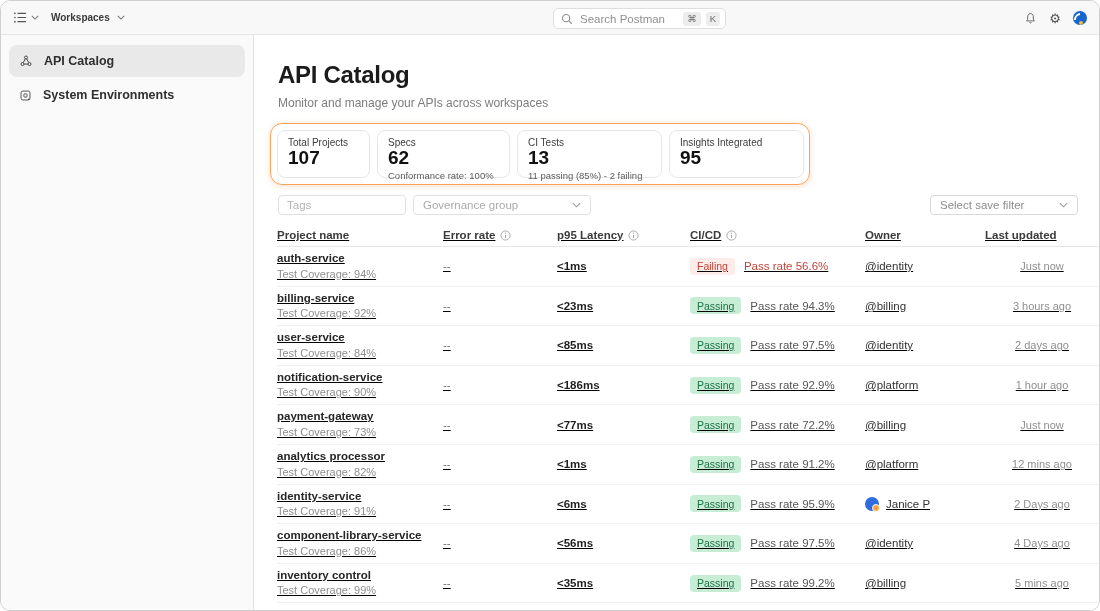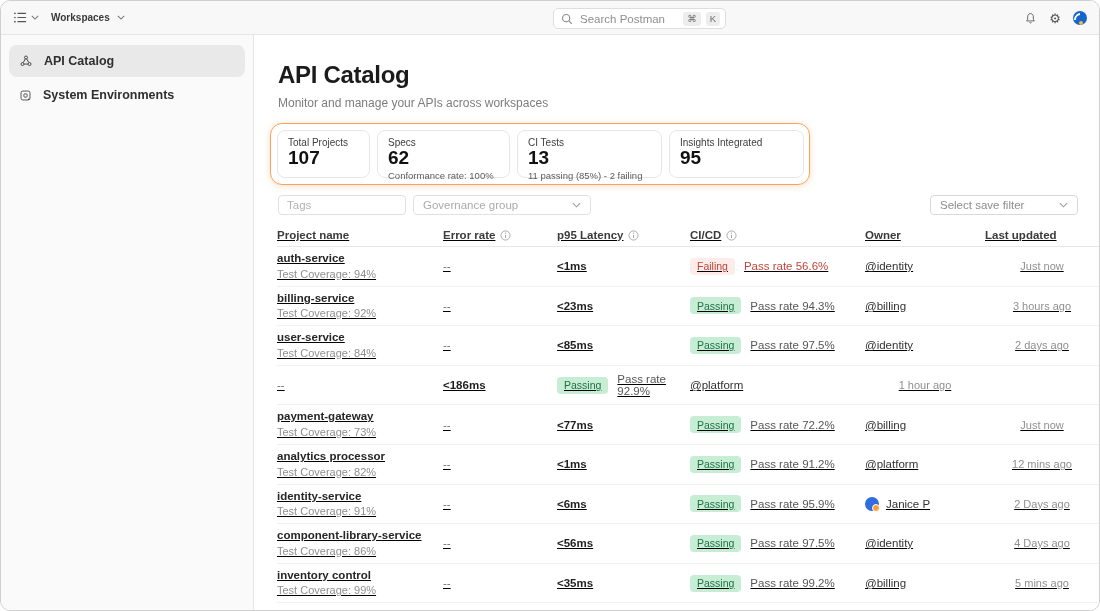--- a/index.html
+++ b/index.html
@@ -290,20 +290,24 @@
       <span class="prate">Pass rate 97.5%</span>
     </div>
     <div class="owner">
 
       <span>@identity</span>
     </div>
     <div class="updated">2 days ago</div>
   </div>
 
   <div class="trow">
+    <div class="namecell">
+      <div class="pname">notification-service</div>
+      <div class="pcov">Test Coverage: 90%</div>
+    </div>
     <div class="err">--</div>
     <div class="lat">&lt;186ms</div>
     <div class="cicd">
       <span class="badge passing">Passing</span>
       <span class="prate">Pass rate 92.9%</span>
     </div>
     <div class="owner">
 
       <span>@platform</span>
     </div>

